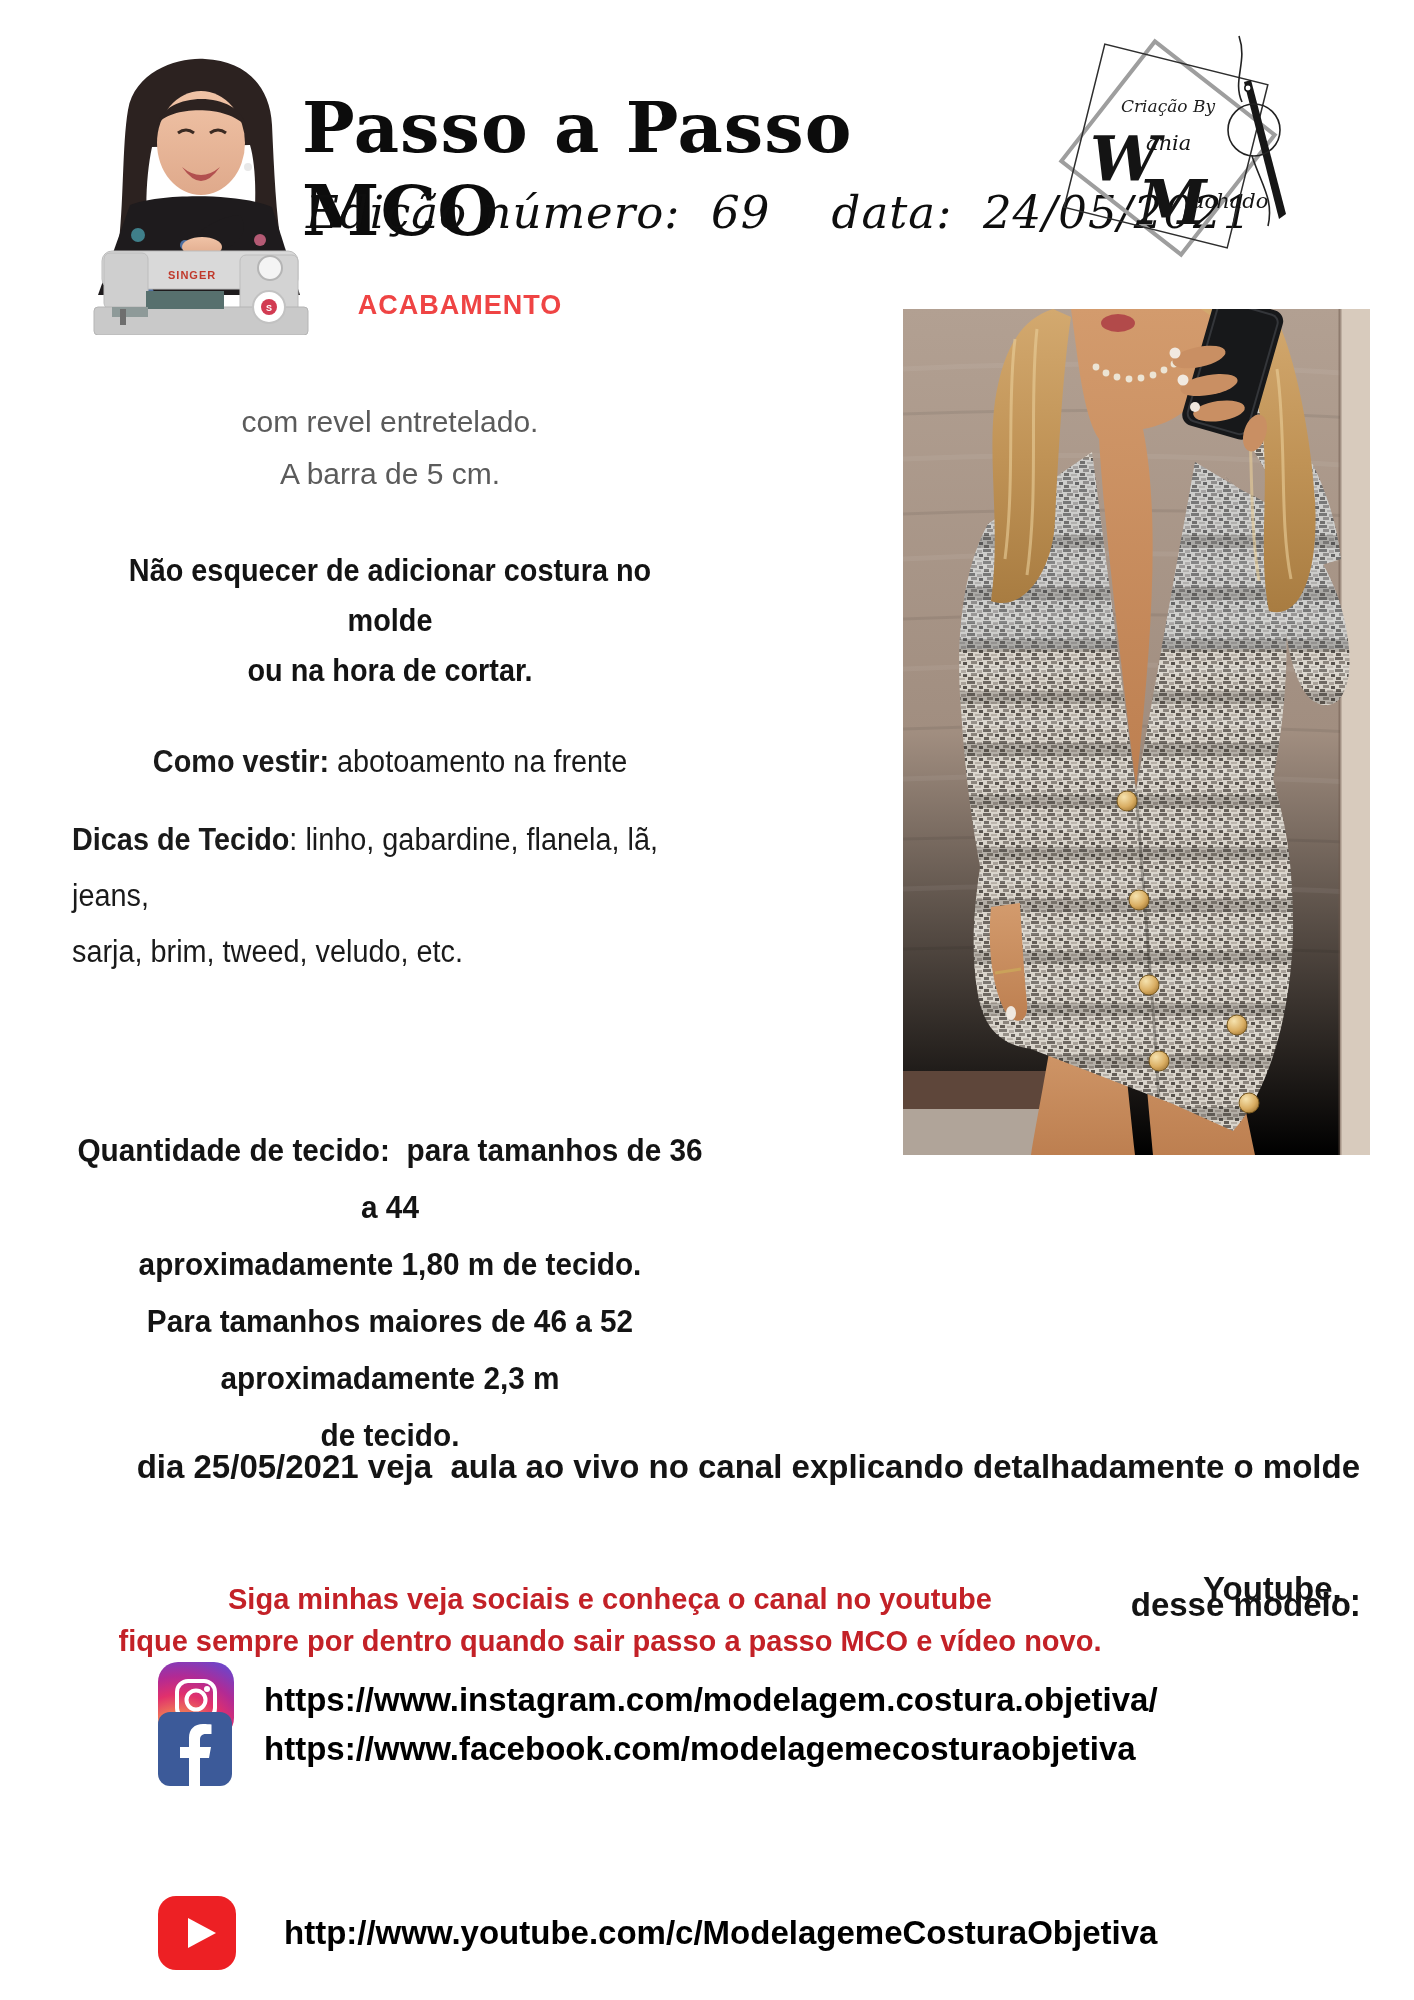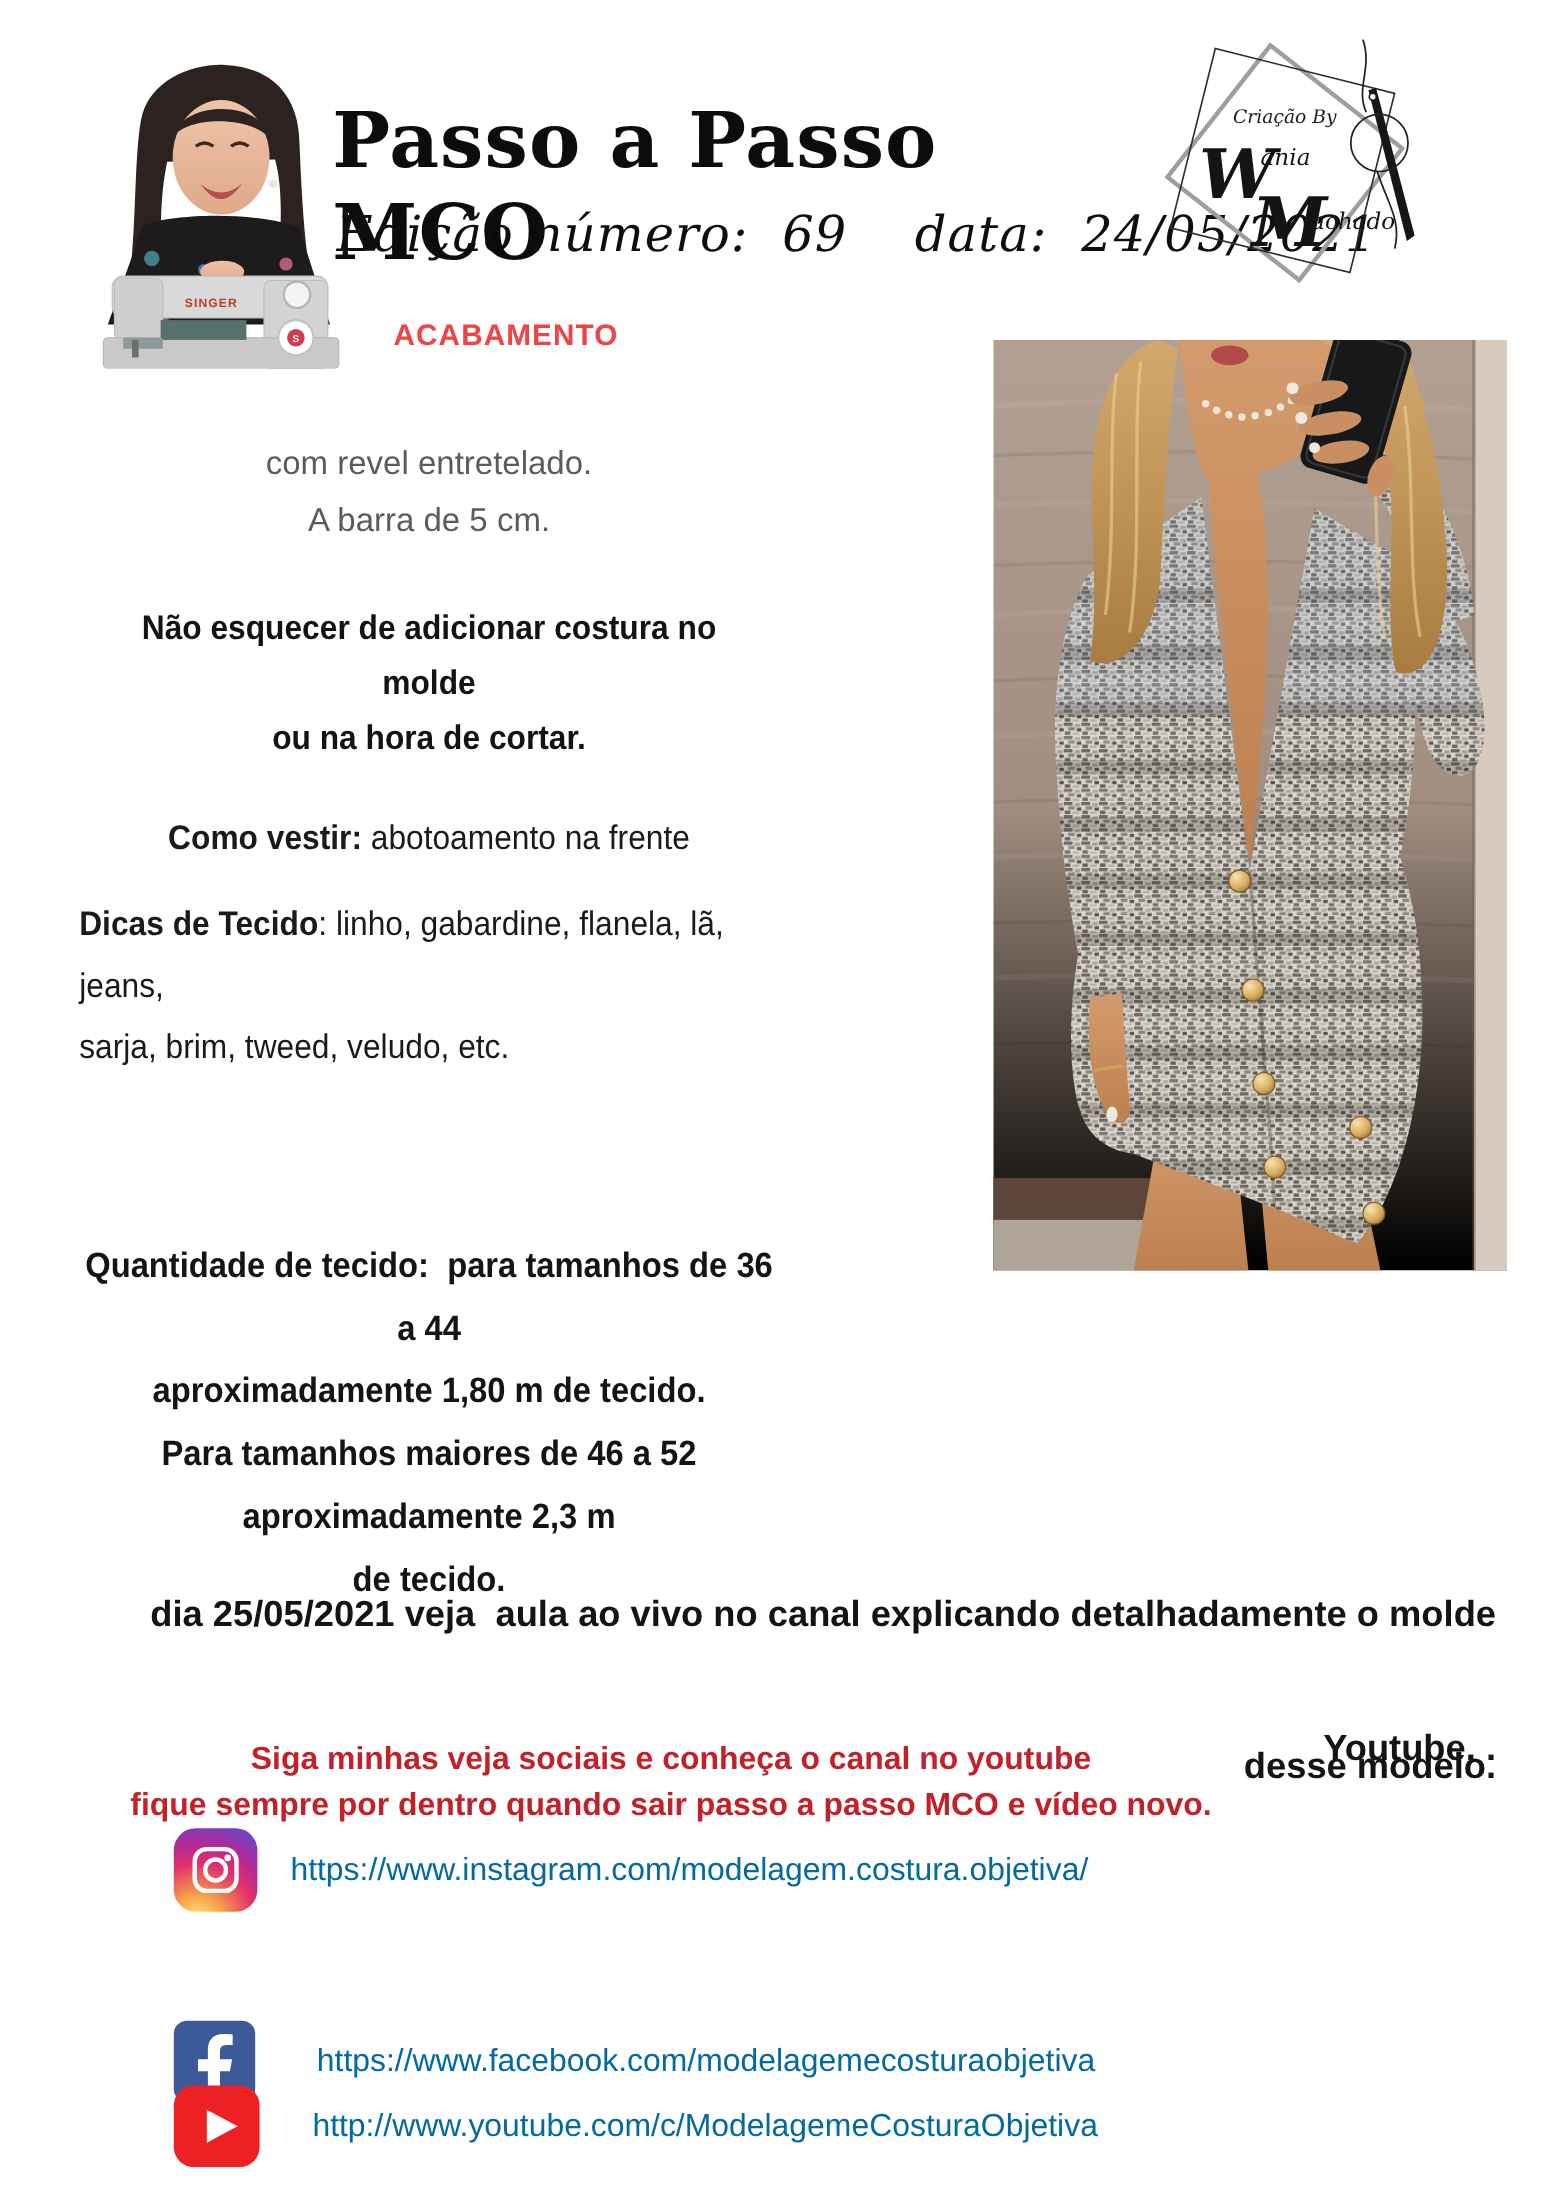--- a/index.html
+++ b/index.html
@@ -13,21 +13,21 @@
   .warn{font-size:31px;line-height:50px;font-weight:bold;text-align:center;color:#131313;}
   .warn>div{transform:scaleX(.93);transform-origin:50% 50%;}
   .body-line{font-size:31px;color:#1a1a1a;}
   .lead{font-weight:bold;}
   .centered{text-align:center;}
   .cond{transform:scaleX(.93);transform-origin:50% 50%;display:block;}
   .condL{transform:scaleX(.93);transform-origin:0 50%;display:block;}
   .quant{font-size:32px;line-height:57px;font-weight:bold;text-align:center;color:#141414;}
   .ann{font-size:33px;font-weight:bold;line-height:46px;text-align:right;color:#141414;}
   .cta{font-size:29px;font-weight:bold;line-height:42px;text-align:center;}
-  .url{font-size:29px;font-weight:normal;color:#0369a1;}
+  .url{font-size:33px;font-weight:bold;color:#000000;}
   .socialrow{display:flex;align-items:center;}
   .igicon{width:76px;height:76px;border-radius:20px;background:radial-gradient(circle at 28% 112%, #fdd76f 8%, #f7a14b 24%, #e1306c 52%, #b22a94 70%, #7b3fbf 88%, #5b51d8 100%);display:flex;align-items:center;justify-content:center;}
   .fbicon{width:74px;height:74px;border-radius:12px;background:#3c5a99;display:flex;align-items:center;justify-content:center;}
   .yticon{width:78px;height:74px;border-radius:18px;background:#ed2024;display:flex;align-items:center;justify-content:center;}
 </style>
 </head>
 <body>
 
 <div class="abs" style="left:90px;top:55px;width:222px;height:280px;">
   <svg width="222" height="280" viewBox="0 0 222 280">
@@ -306,21 +306,21 @@
   <div class="igicon">
     <svg width="44" height="44" viewBox="0 0 44 44">
       <rect x="3" y="3" width="38" height="38" rx="11" fill="none" stroke="#ffffff" stroke-width="4"></rect>
       <circle cx="22" cy="22" r="9.5" fill="none" stroke="#ffffff" stroke-width="4"></circle>
       <circle cx="33" cy="11" r="3" fill="#ffffff"></circle>
     </svg>
   </div>
   <div class="url">https://www.instagram.com/modelagem.costura.objetiva/</div>
 </div>
 
-<div class="abs socialrow" style="left:158px;top:1837px;gap:56px;">
+<div class="abs socialrow" style="left:158px;top:1712px;gap:32px;">
   <div class="fbicon">
     <svg width="74" height="74" viewBox="0 0 74 74">
       <path d="M42,74 L42,46 L51,46 L53,35 L42,35 L42,28 C42,24.5 43.5,22 48,22 L53.5,22 L53.5,12.5 C52,12.2 47.8,12 45,12 C36.5,12 31,17 31,26 L31,35 L22,35 L22,46 L31,46 L31,74 Z" fill="#ffffff"></path>
     </svg>
   </div>
   <div class="url">https://www.facebook.com/modelagemecosturaobjetiva</div>
 </div>
 
 <div class="abs socialrow" style="left:158px;top:1896px;gap:48px;">
   <div class="yticon">

